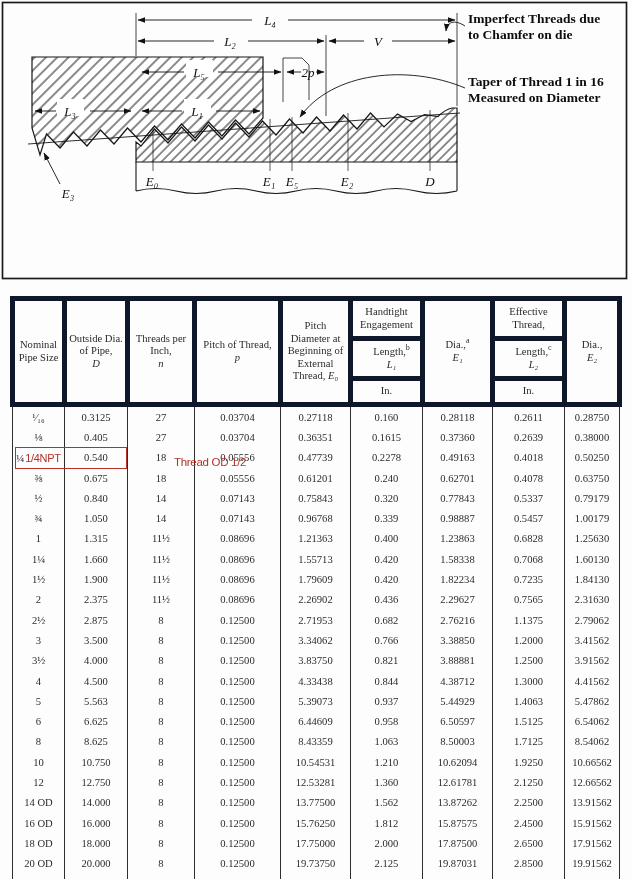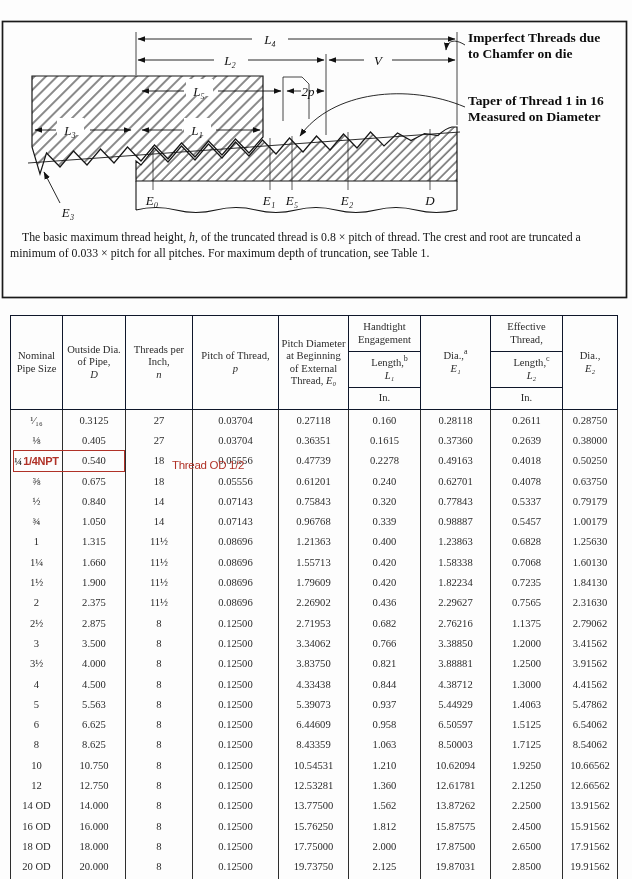--- a/index.html
+++ b/index.html
@@ -2,49 +2,49 @@
 <html style="--red: #b03228;"><head>
 <meta charset="utf-8">
 <style>
   html,body{margin:0;padding:0;}
   body{
     width:632px;height:879px;position:relative;
     background:#fdfdfd;color:#1c1c1c;
     font-family:"Liberation Serif","DejaVu Serif",serif;
     overflow:hidden;
   }
-  .page{position:absolute;inset:0;margin-top:19px;}
+  .page{position:absolute;inset:0;}
   svg.diagram{position:absolute;left:0;top:0;}
   .notes{
     position:absolute;left:10px;top:211px;width:611px;
     font-size:11.8px;line-height:15.6px;color:#141414;
   }
   .notes p{margin:0;text-indent:12px;}
   .notes .sym{font-style:italic;}
   table.pipe{
     position:absolute;left:10px;top:296px;
     border-collapse:collapse;table-layout:fixed;width:607px;
     font-size:10.6px;color:#2b2b2b;
   }
   table.pipe th{
-    border:1px solid #0f172a;font-weight:normal;text-align:center;
+    border:5px solid #0f172a;font-weight:normal;text-align:center;
     vertical-align:middle;padding:1px 2px;font-size:10.6px;line-height:12.5px;
   }
   table.pipe td{
     border-left:1px solid #2e2e2e;border-right:1px solid #2e2e2e;
     text-align:center;vertical-align:middle;padding:0;height:20.3px;
     white-space:nowrap;
   }
   table.pipe{border-bottom:1px solid #2e2e2e;}
   tr.group-row th{height:33px;}
   tr.len-row th{height:33px;padding-left:12px;}
   tr.in-row th{height:19px;}
   .sym{font-style:italic;font-family:"Liberation Serif","DejaVu Serif",serif;}
   sup{font-size:8px;line-height:0;}
-  td.marked{position:relative;font-weight:bold;}
+  td.marked{position:relative;}
   .red-box{
     position:absolute;left:2px;top:-1px;width:110px;height:20px;
     border:1.6px solid var(--red,#b03228);pointer-events:none;z-index:3;
   }
   .red-label{
     color:var(--red,#b03228);
     font-family:"Liberation Sans","DejaVu Sans",sans-serif;
     font-size:11px;letter-spacing:-0.3px;margin-left:1px;
   }
   .red-note{
@@ -156,21 +156,20 @@
 
     <g fill="#0d0d0d">
       <text class="callout" x="468" y="23">Imperfect Threads due</text>
       <text class="callout" x="468" y="39">to Chamfer on die</text>
       <text class="callout" x="468" y="86">Taper of Thread 1 in 16</text>
       <text class="callout" x="468" y="102">Measured on Diameter</text>
     </g>
   </svg>
 
   <div class="notes">
-    <p><span>The basic maximum thread height, </span><span class="sym">h</span><span>, of the truncated thread is 0.8 × pitch of thread. The crest and root are truncated a minimum of 0.033 × pitch for all pitches. For maximum depth of truncation, see Table 1.</span></p>
   </div>
 
   <table class="pipe">
     <colgroup>
       <col style="width:52px">
         <col style="width:63px">
         <col style="width:67px">
       <col style="width:86px">
         <col style="width:70px">
         <col style="width:72px">

